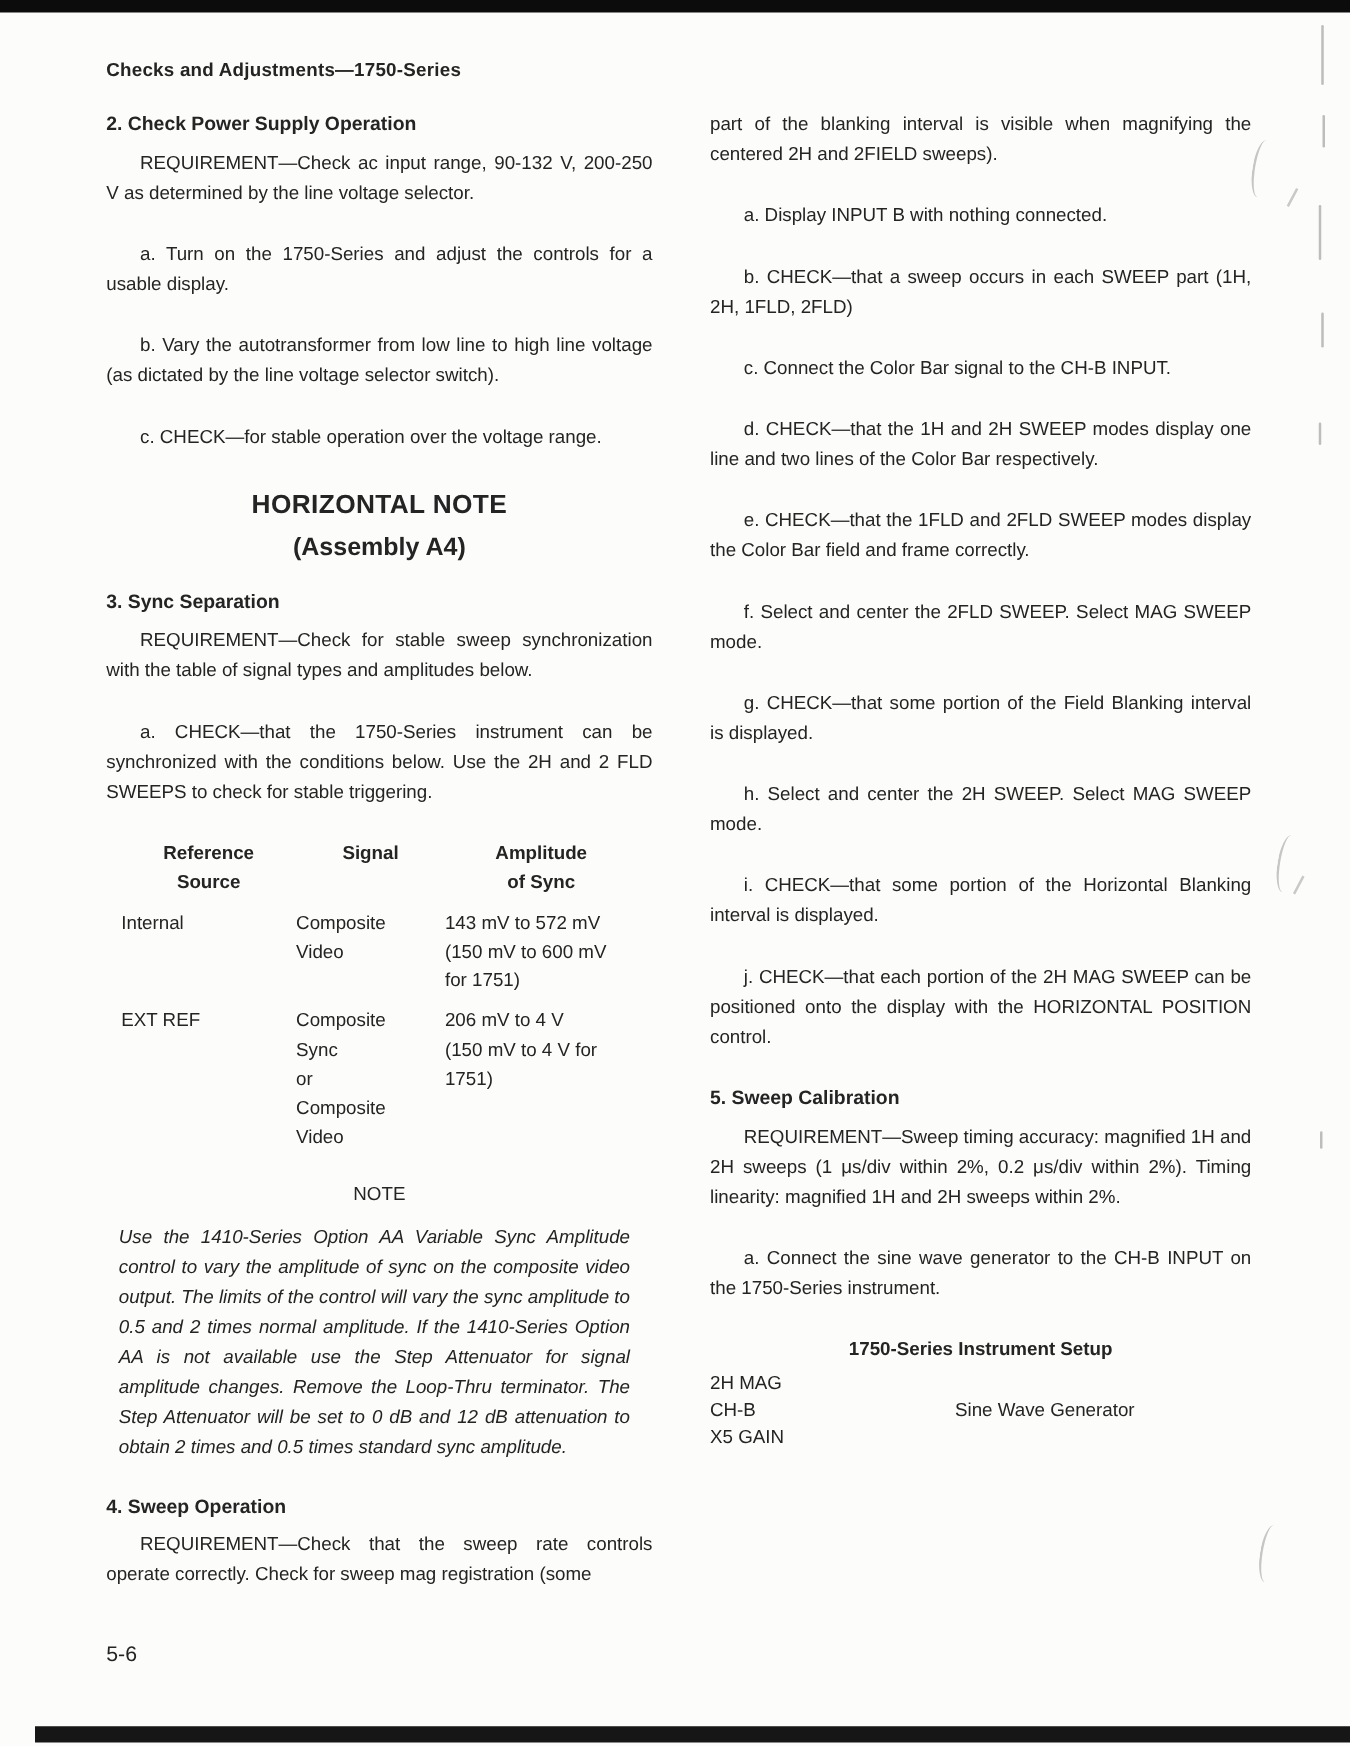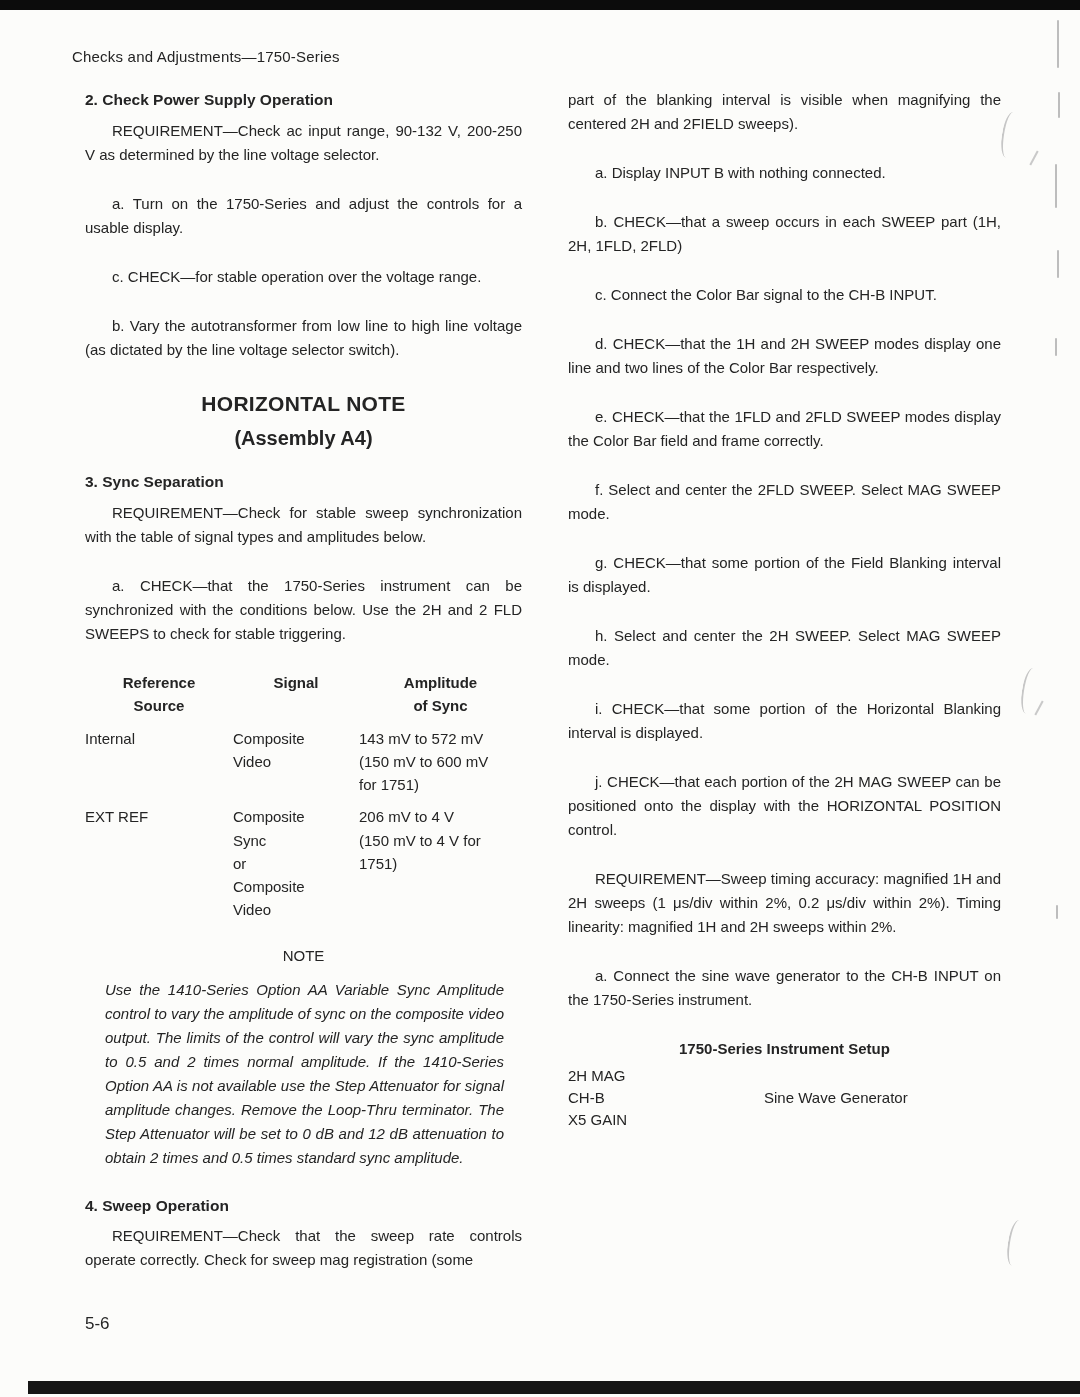--- a/index.html
+++ b/index.html
@@ -4,39 +4,39 @@
 <style>
   * { margin:0; padding:0; box-sizing:border-box; }
   html,body { background:#e8e8e6; }
   .page {
     position:relative; width:1080px; height:1397px; margin:0 auto;
     background:#fcfcfa; color:#242424; overflow:hidden;
     font-family:"Liberation Sans", sans-serif;
   }
   .scan-bar-top { position:absolute; left:0; top:0; width:1080px; height:10px; background:#0c0c0c; }
   .scan-bar-bottom { position:absolute; left:28px; top:1381px; width:1052px; height:13px; background:#161616; }
-  .running-header { position:absolute; left:72px; top:48px; font-size:15px; font-weight:normal; letter-spacing:.2px; }
+  .running-header { position:absolute; left:85px; top:48px; font-size:15px; font-weight:bold; letter-spacing:.2px; }
   .col { position:absolute; top:88px; font-size:15px; line-height:1.6; text-align:justify; }
   .col-left  { left:85px;  width:437px; }
   .col-right { left:568px; width:433px; }
   h3.sec { font-size:15.5px; font-weight:bold; text-align:left; margin:0 0 6px; }
   p.para { margin:0 0 25px; text-indent:27px; }
   p.noindent { text-indent:0; }
   .board-title { text-align:center; font-weight:bold; font-size:21px; margin:12px 0 2px; letter-spacing:.3px; }
   .board-subtitle { text-align:center; font-weight:bold; font-size:20px; margin:0 0 16px; }
-  .sync-table { margin:2px 0 22px; text-align:left; }
+  .sync-table { margin:2px 12px 22px; text-align:left; }
   .t-row { display:flex; align-items:flex-start; margin-bottom:9px; }
   .t-cell { white-space:pre-line; line-height:1.55; }
   .t-c1 { width:148px; }
   .t-c2 { width:126px; }
   .t-c3 { width:163px; }
   .t-head .t-cell { font-weight:bold; text-align:center; }
   .t-head .t-c1 { text-align:center; }
   .note-label { text-align:center; margin:16px 0 10px; }
-  .note-text { font-style:italic; margin:0 18px 24px 20px; text-align:justify; }
+  .note-text { font-style:italic; margin:0 18px 24px 10px; text-align:justify; }
   .sec4 { margin-top:10px; }
   .sec5 { margin-top:44px; }
   .setup { text-align:left; margin-top:2px; }
   .setup-heading { font-weight:bold; text-align:center; margin:0 0 4px; }
   .setup-row { display:flex; line-height:1.45; }
   .setup-item { width:196px; }
   .footer-page-number { position:absolute; left:85px; top:1314px; font-size:17px; }
   
   .vline { position:absolute; width:2px; background:#bdbdbd; border-radius:2px; }
   .arc {
@@ -54,22 +54,22 @@
 
   <div class="scan-bar-top"></div>
 
   <div class="running-header">Checks and Adjustments—1750-Series</div>
 
   <div class="col col-left">
 
     <h3 class="sec">2. Check Power Supply Operation</h3>
     <p class="para">REQUIREMENT—Check ac input range, 90-132 V, 200-250 V as determined by the line voltage selector.</p>
     <p class="para">a. Turn on the 1750-Series and adjust the controls for a usable display.</p>
+    <p class="para">b. Vary the autotransformer from low line to high line voltage (as dictated by the line voltage selector switch).</p>
     <p class="para">c. CHECK—for stable operation over the voltage range.</p>
-    <p class="para">b. Vary the autotransformer from low line to high line voltage (as dictated by the line voltage selector switch).</p>
 
     <div class="board-title">HORIZONTAL NOTE</div>
     <div class="board-subtitle">(Assembly A4)</div>
 
     <h3 class="sec">3. Sync Separation</h3>
     <p class="para">REQUIREMENT—Check for stable sweep synchronization with the table of signal types and amplitudes below.</p>
     <p class="para">a. CHECK—that the 1750-Series instrument can be synchronized with the conditions below. Use the 2H and 2 FLD SWEEPS to check for stable triggering.</p>
 
     <div class="sync-table">
       <div class="t-row t-head">
@@ -115,20 +115,21 @@
     <p class="para">b. CHECK—that a sweep occurs in each SWEEP part (1H, 2H, 1FLD, 2FLD)</p>
     <p class="para">c. Connect the Color Bar signal to the CH-B INPUT.</p>
     <p class="para">d. CHECK—that the 1H and 2H SWEEP modes display one line and two lines of the Color Bar respectively.</p>
     <p class="para">e. CHECK—that the 1FLD and 2FLD SWEEP modes display the Color Bar field and frame correctly.</p>
     <p class="para">f. Select and center the 2FLD SWEEP. Select MAG SWEEP mode.</p>
     <p class="para">g. CHECK—that some portion of the Field Blanking interval is displayed.</p>
     <p class="para">h. Select and center the 2H SWEEP. Select MAG SWEEP mode.</p>
     <p class="para">i. CHECK—that some portion of the Horizontal Blanking interval is displayed.</p>
     <p class="para">j. CHECK—that each portion of the 2H MAG SWEEP can be positioned onto the display with the HORIZONTAL POSITION control.</p>
 
+    <h3 class="sec sec5">5. Sweep Calibration</h3>
     <p class="para">REQUIREMENT—Sweep timing accuracy: magnified 1H and 2H sweeps (1 μs/div within 2%, 0.2 μs/div within 2%). Timing linearity: magnified 1H and 2H sweeps within 2%.</p>
     <p class="para">a. Connect the sine wave generator to the CH-B INPUT on the 1750-Series instrument.</p>
 
     <div class="setup">
       <div class="setup-heading">1750-Series Instrument Setup</div>
       <div class="setup-row">
         <span class="setup-item">2H MAG</span>
       </div>
       <div class="setup-row">
         <span class="setup-item">CH-B</span>

